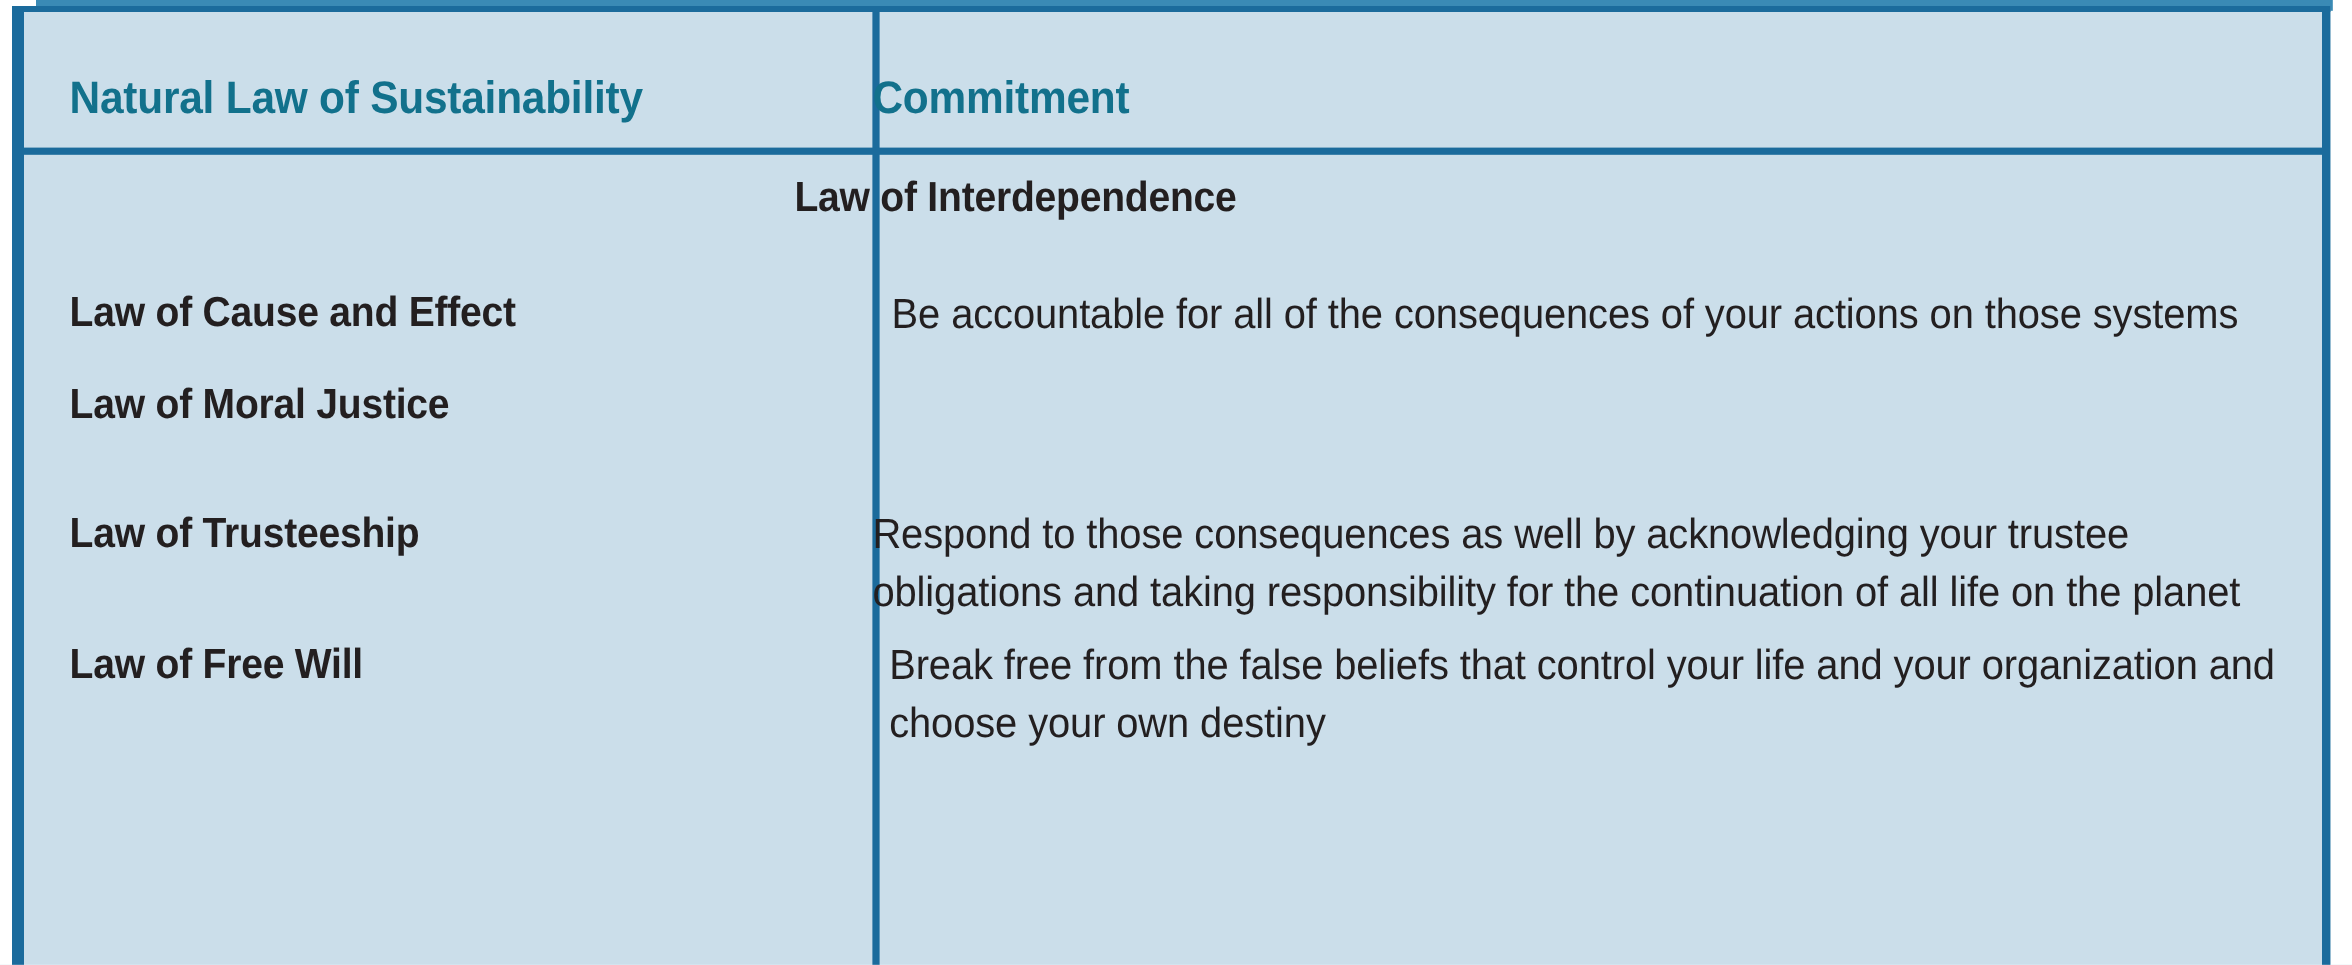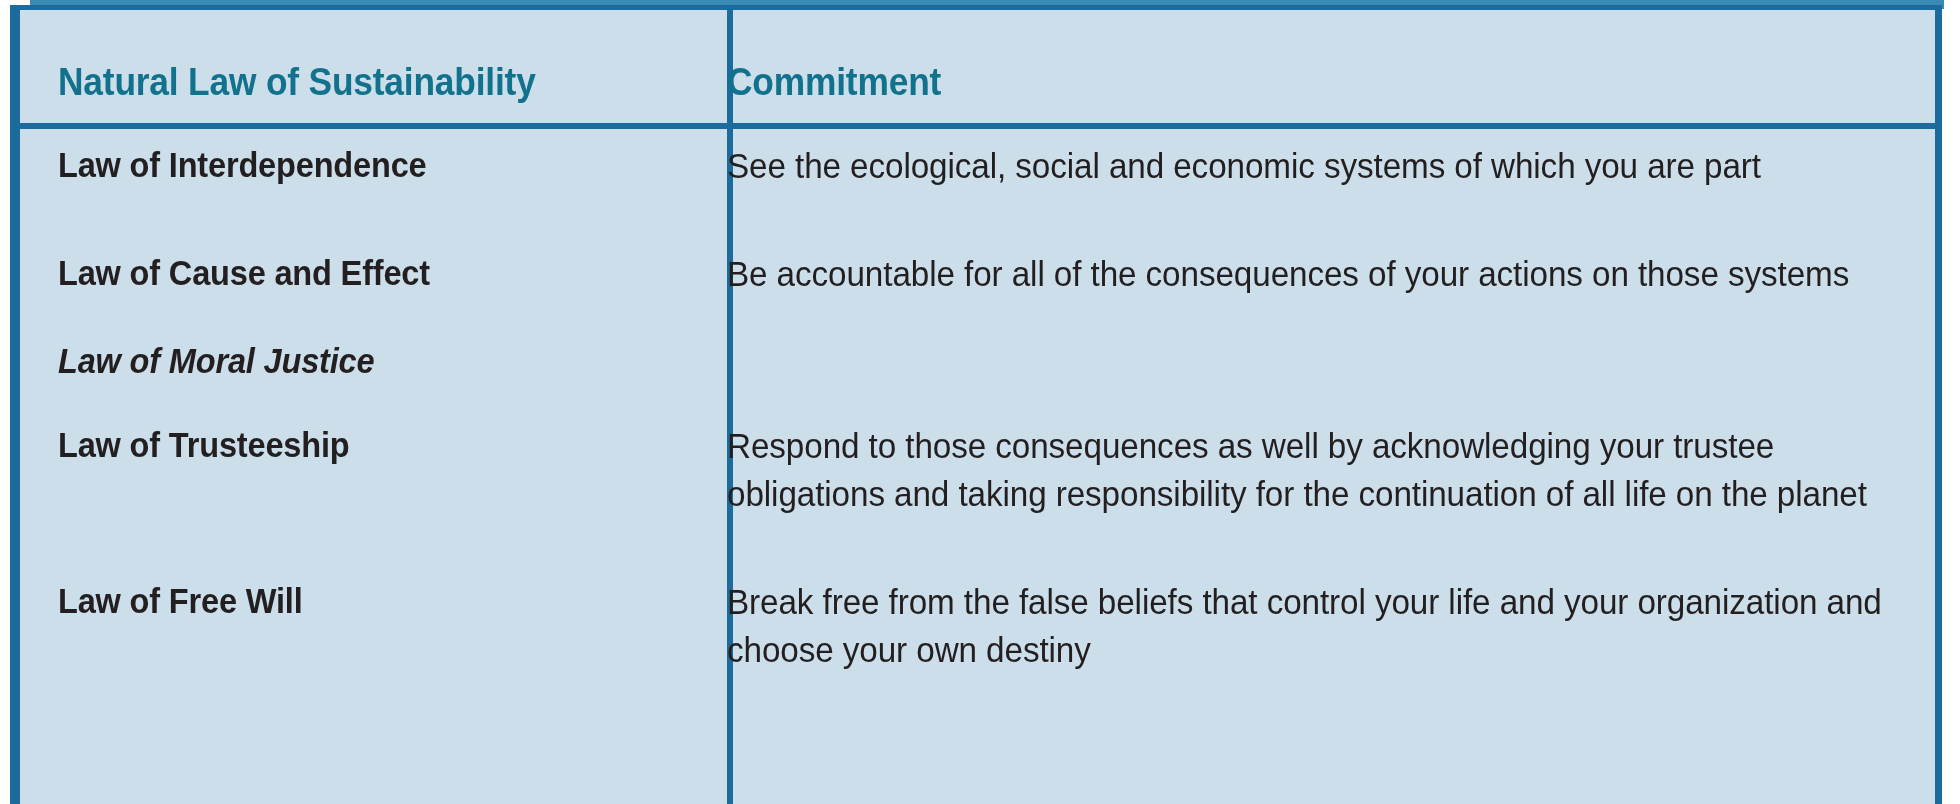--- a/index.html
+++ b/index.html
@@ -135,50 +135,47 @@
       </div>
       <div class="cell-commit">
         <div class="header-text">Commitment</div>
       </div>
     </div>
 
     <div class="row body-row" style="top:132px;justify-content:center;">
       <div class="cell-law">
         <div class="law-text">Law of Interdependence</div>
       </div>
-      <div class="cell-commit">
-        <div class="commit-text">See the ecological, social and economic systems of which you are part</div>
-      </div>
     </div>
 
-    <div class="row body-row" style="top:240px;">
+    <div class="row body-row" style="top:228px;gap:16px;">
       <div class="cell-law">
         <div class="law-text">Law of Cause and Effect</div>
       </div>
       <div class="cell-commit">
         <div class="commit-text">Be accountable for all of the consequences of your actions on those systems</div>
       </div>
     </div>
 
-    <div class="row body-row" style="top:328px;font-style:italic;">
+    <div class="row body-row" style="top:304px;">
       <div class="cell-law">
         <div class="law-text">Law of Moral Justice</div>
       </div>
     </div>
 
     <div class="row body-row" style="top:412px;">
       <div class="cell-law">
         <div class="law-text">Law of Trusteeship</div>
       </div>
       <div class="cell-commit">
         <div class="commit-text">Respond to those consequences as well by acknowledging your trustee obligations and taking responsibility for the continuation of all life on the planet</div>
       </div>
     </div>
 
-    <div class="row body-row" style="top:568px;">
+    <div class="row body-row" style="top:521px;gap:14px;">
       <div class="cell-law">
         <div class="law-text">Law of Free Will</div>
       </div>
       <div class="cell-commit">
         <div class="commit-text">Break free from the false beliefs that control your life and your organization and choose your own destiny</div>
       </div>
     </div>
 
   </div>
 </div>

